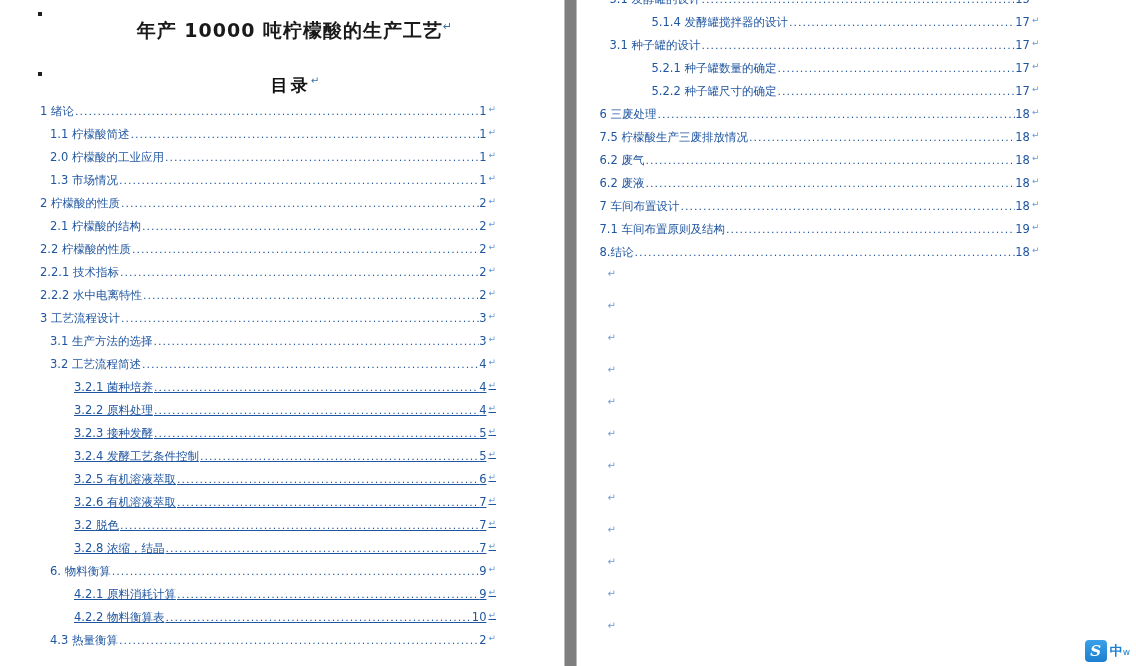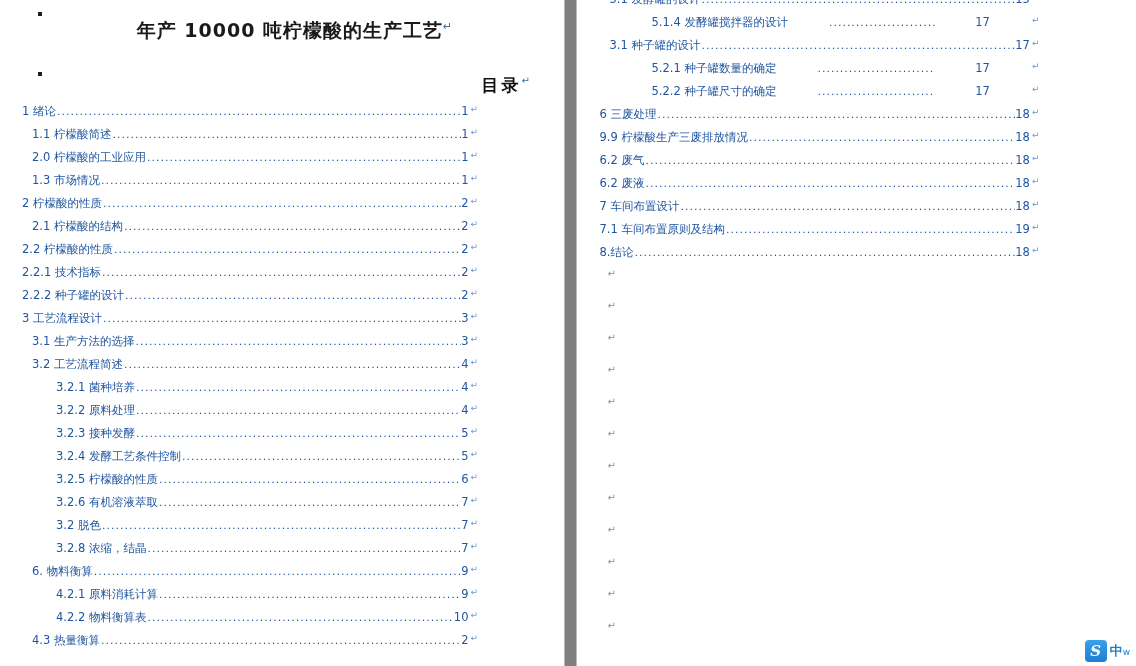--- a/index.html
+++ b/index.html
@@ -71,37 +71,37 @@
     font-size: 11px;
     font-weight: normal;
     color: #3a6ea5;
     vertical-align: super;
   }
   .toc-heading {
     position: absolute;
     left: 60px;
     top: 74px;
     width: 470px;
-    text-align: right;
+    text-align: center;
     font-family: "DejaVu Sans", sans-serif;
     font-size: 17px;
     font-weight: bold;
     color: #111111;
     letter-spacing: 3px;
   }
   .toc-heading .pilcrow {
     font-size: 10px;
     font-weight: normal;
     color: #3a6ea5;
     letter-spacing: 0;
     vertical-align: super;
   }
   .toc-list {
     position: absolute;
-    left: 22px;
+    left: 40px;
     top: 104px;
     width: 456px;
   }
   .toc-list-right {
     position: absolute;
     left: 22px;
     top: -8px;
     width: 440px;
   }
   .toc-row {
@@ -134,22 +134,22 @@
   .toc-row .mark {
     flex: 0 0 auto;
     color: #6b9bd2;
     font-size: 9px;
     padding-left: 2px;
     position: relative;
     top: -3px;
   }
   .ind0 { padding-left: 0px; }
   .ind1 { padding-left: 10px; }
-  .ind2 { padding-left: 34px; }
-  .ind3 { padding-left: 52px; gap: 40px; }
+  .ind2 { padding-left: 34px; text-decoration: underline; }
+  .ind3 { padding-left: 52px; }
 
   .blank-row {
     height: 32px;
     padding-left: 8px;
     font-family: "DejaVu Sans", sans-serif;
     font-size: 10px;
     color: #6b9bd2;
   }
   .watermark {
     position: absolute;
@@ -245,21 +245,21 @@
           <span class="page-num">2</span>
           <span class="mark">↵</span>
         </div>
       <div class="toc-row ind0">
           <span class="label">2.2.1 技术指标</span>
           <span class="dots">..................................................................................................</span>
           <span class="page-num">2</span>
           <span class="mark">↵</span>
         </div>
       <div class="toc-row ind0">
-          <span class="label">2.2.2 种子罐的设计</span>
+          <span class="label">2.2.2 水中电离特性</span>
           <span class="dots">..................................................................................................</span>
           <span class="page-num">2</span>
           <span class="mark">↵</span>
         </div>
       <div class="toc-row ind0">
           <span class="label">3 工艺流程设计</span>
           <span class="dots">..................................................................................................</span>
           <span class="page-num">3</span>
           <span class="mark">↵</span>
         </div>
@@ -293,21 +293,21 @@
           <span class="page-num">5</span>
           <span class="mark">↵</span>
         </div>
       <div class="toc-row ind2">
           <span class="label">3.2.4 发酵工艺条件控制</span>
           <span class="dots">..................................................................................................</span>
           <span class="page-num">5</span>
           <span class="mark">↵</span>
         </div>
       <div class="toc-row ind2">
-          <span class="label">3.2.5 柠檬酸的性质</span>
+          <span class="label">3.2.5 有机溶液萃取</span>
           <span class="dots">..................................................................................................</span>
           <span class="page-num">6</span>
           <span class="mark">↵</span>
         </div>
       <div class="toc-row ind2">
           <span class="label">3.2.6 有机溶液萃取</span>
           <span class="dots">..................................................................................................</span>
           <span class="page-num">7</span>
           <span class="mark">↵</span>
         </div>
@@ -384,21 +384,21 @@
           <span class="page-num">17</span>
           <span class="mark">↵</span>
         </div>
       <div class="toc-row ind0">
           <span class="label">6 三废处理</span>
           <span class="dots">..................................................................................................</span>
           <span class="page-num">18</span>
           <span class="mark">↵</span>
         </div>
       <div class="toc-row ind0">
-          <span class="label">9.9 柠檬酸生产三废排放情况</span>
+          <span class="label">7.5 柠檬酸生产三废排放情况</span>
           <span class="dots">..................................................................................................</span>
           <span class="page-num">18</span>
           <span class="mark">↵</span>
         </div>
       <div class="toc-row ind0">
           <span class="label">6.2 废气</span>
           <span class="dots">..................................................................................................</span>
           <span class="page-num">18</span>
           <span class="mark">↵</span>
         </div>

